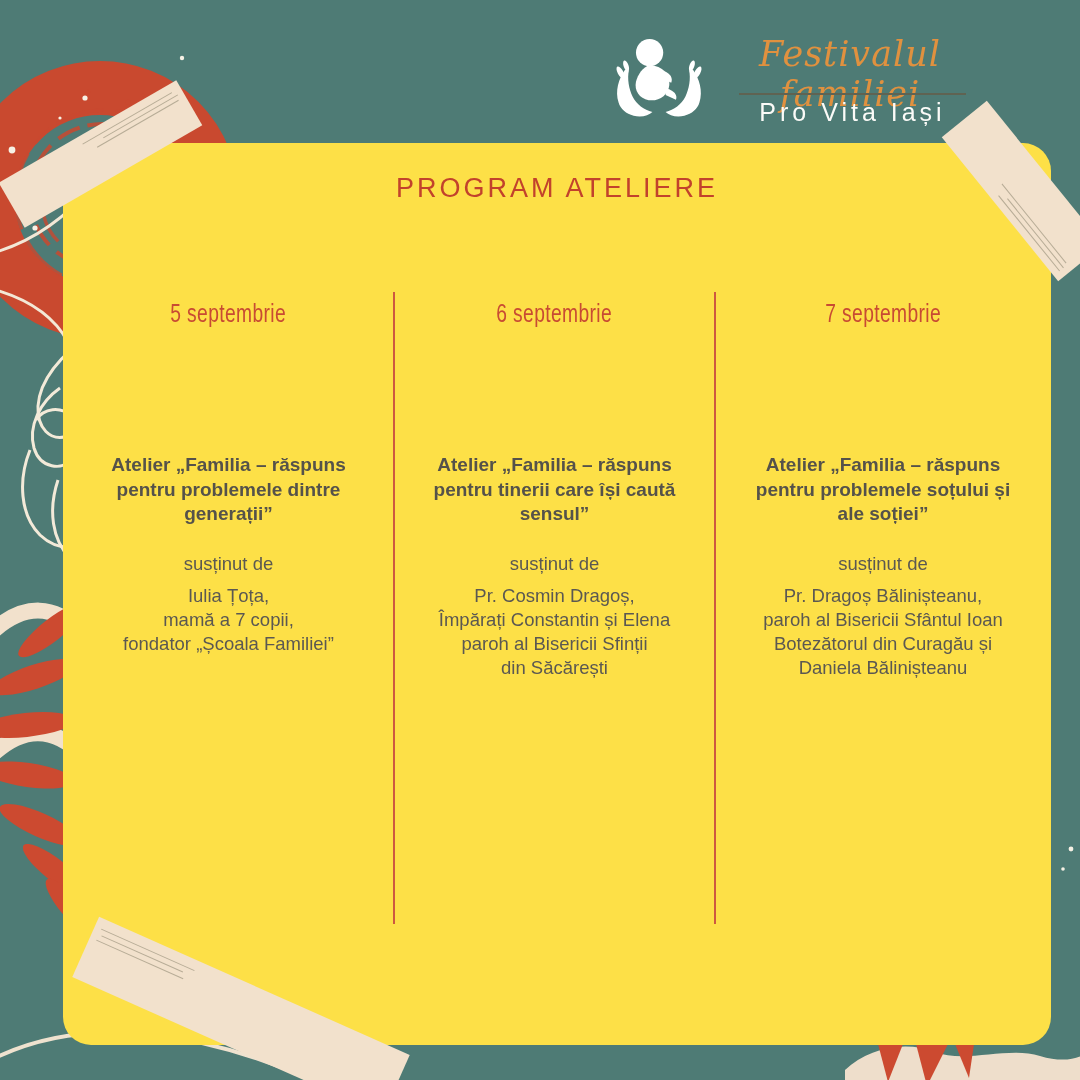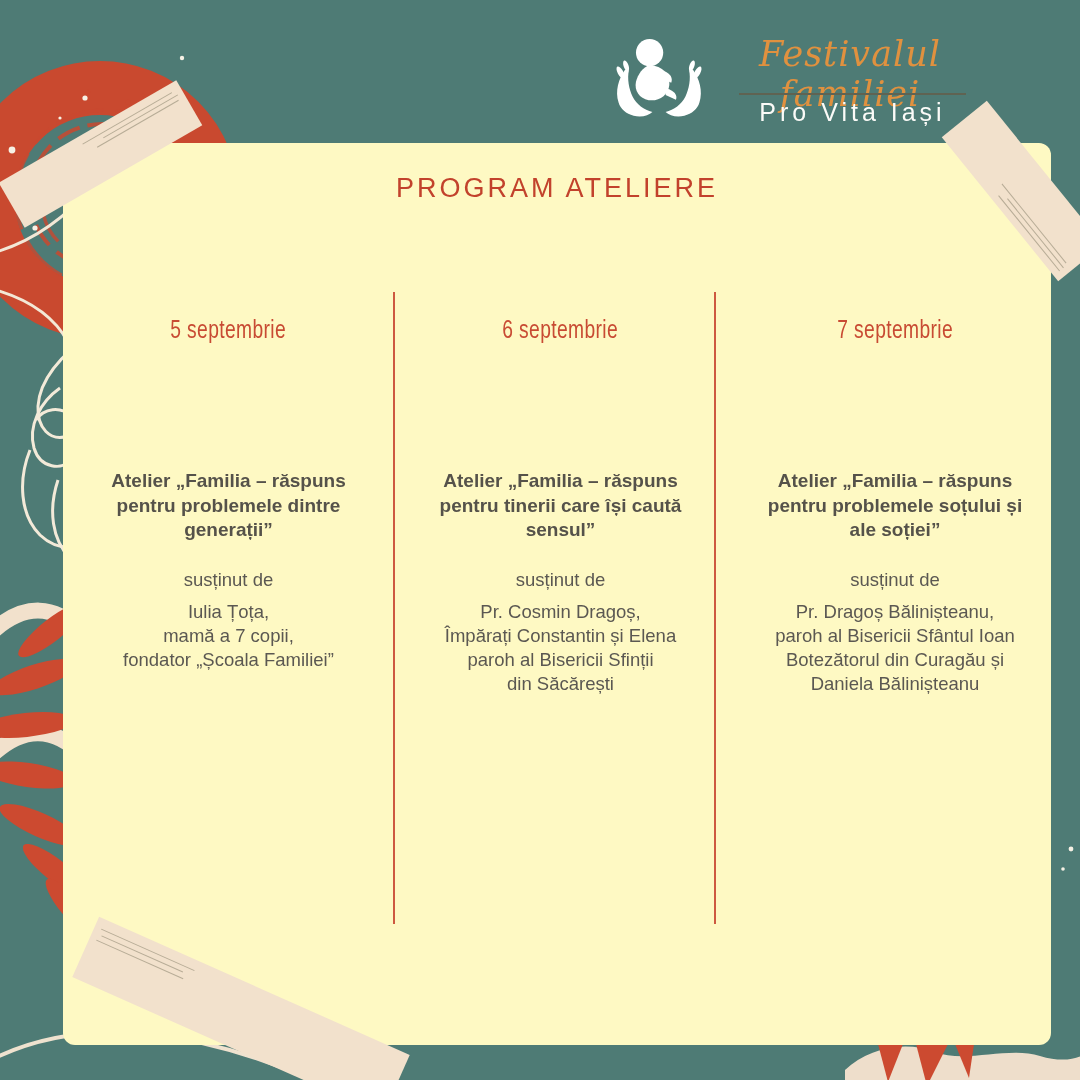--- a/index.html
+++ b/index.html
@@ -4,28 +4,28 @@
 <style>
   html,body{margin:0;padding:0;background:#4e7b75;}
   .canvas{position:relative;width:1080px;height:1080px;overflow:hidden;background:#4e7b75;
           font-family:"Liberation Sans",sans-serif;}
 
   
   .deco-svg{position:absolute;left:0;top:0;z-index:1;}
 
   
   .program-card{position:absolute;left:63px;top:143px;width:988px;height:902px;
-                background:#fef9c3;border-radius:12px;z-index:2;}
+                background:#fde047;border-radius:28px;z-index:2;}
   .page-title{position:absolute;top:30px;left:0;width:100%;text-align:center;
               font-size:27px;letter-spacing:3px;font-weight:400;color:#c2422c;}
   .divider{position:absolute;top:149px;width:2px;height:632px;background:#cd5940;}
   .divider.d1{left:330px;}
   .divider.d2{left:651px;}
-  .columns{position:absolute;left:0;top:163px;width:988px;height:632px;display:grid;
-           grid-template-columns:331px 321px 336px;gap:6px;}
+  .columns{position:absolute;left:0;top:147px;width:988px;height:632px;display:grid;
+           grid-template-columns:331px 321px 336px;}
   .wcol{text-align:center;padding:0 8px;box-sizing:border-box;color:#5b5852;}
   .wdate{margin-top:10px;font-size:26px;line-height:26px;color:#c84b33;}
   .wdate .squeeze{display:inline-block;transform:scaleX(0.74);letter-spacing:0.5px;}
   .wtitle{margin-top:127px;font-weight:700;font-size:19px;line-height:24.6px;color:#55524a;}
   .wtitle .line{white-space:nowrap;}
   .wsupported{margin-top:24px;font-size:18.5px;line-height:25px;}
   .wspeaker{margin-top:8px;font-size:18.5px;line-height:24px;}
   .wspeaker .line{white-space:nowrap;}
 
   

